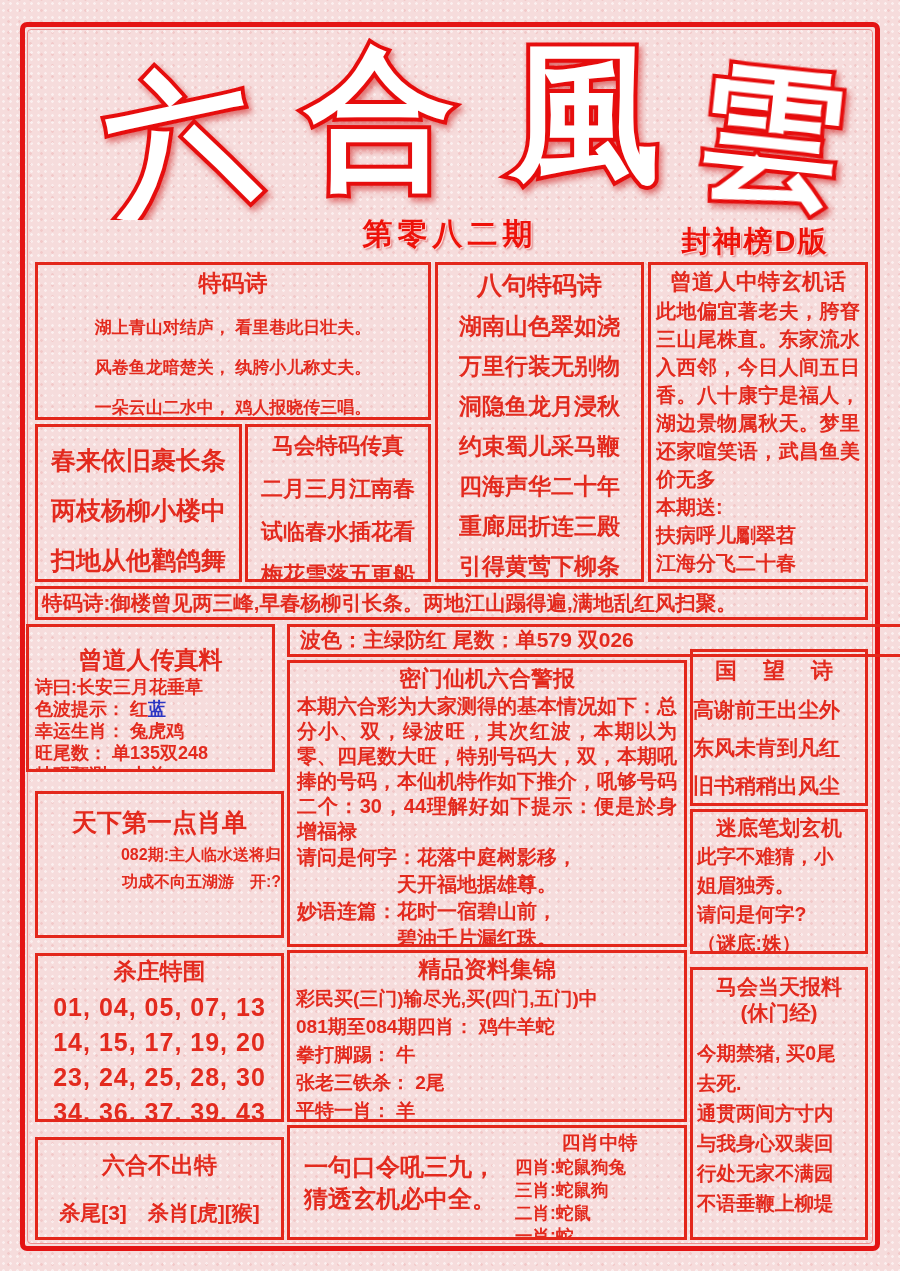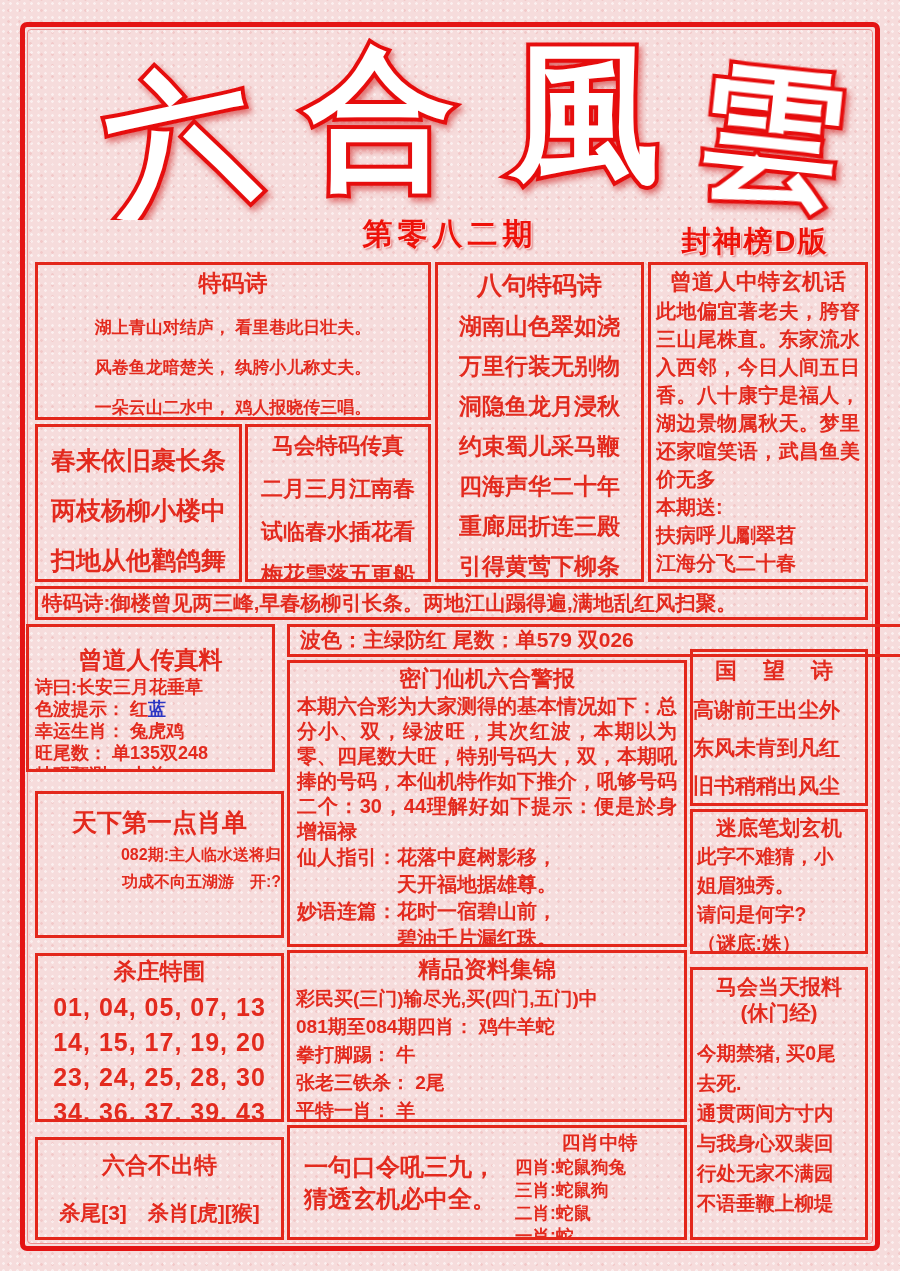--- a/index.html
+++ b/index.html
@@ -184,21 +184,21 @@
 </div>
 
 <div class="bx bose">
   <div class="ln">波色：主绿防红 尾数：单579 双026</div>
 </div>
 
 <div class="bx mimen">
   <div class="bt">密门仙机六合警报</div>
   <div class="body">本期六合彩为大家测得的基本情况如下：总分小、双，绿波旺，其次红波，本期以为零、四尾数大旺，特别号码大，双，本期吼捧的号码，本仙机特作如下推介，吼够号码二个：30，44理解好如下提示：便是於身增福禄</div>
   <div class="pair">
-    <span class="lbl">仙人指引：</span>
+    <span class="lbl">请问是何字：</span>
     <span class="vrs">花落中庭树影移，</span>
   </div>
   <div class="pair">
       <span class="lbl" style="visibility:hidden">仙人指引：</span>
     <span class="vrs">天开福地据雄尊。</span>
   </div>
   <div class="pair">
     <span class="lbl">妙语连篇：</span>
     <span class="vrs">花时一宿碧山前，</span>
   </div>

